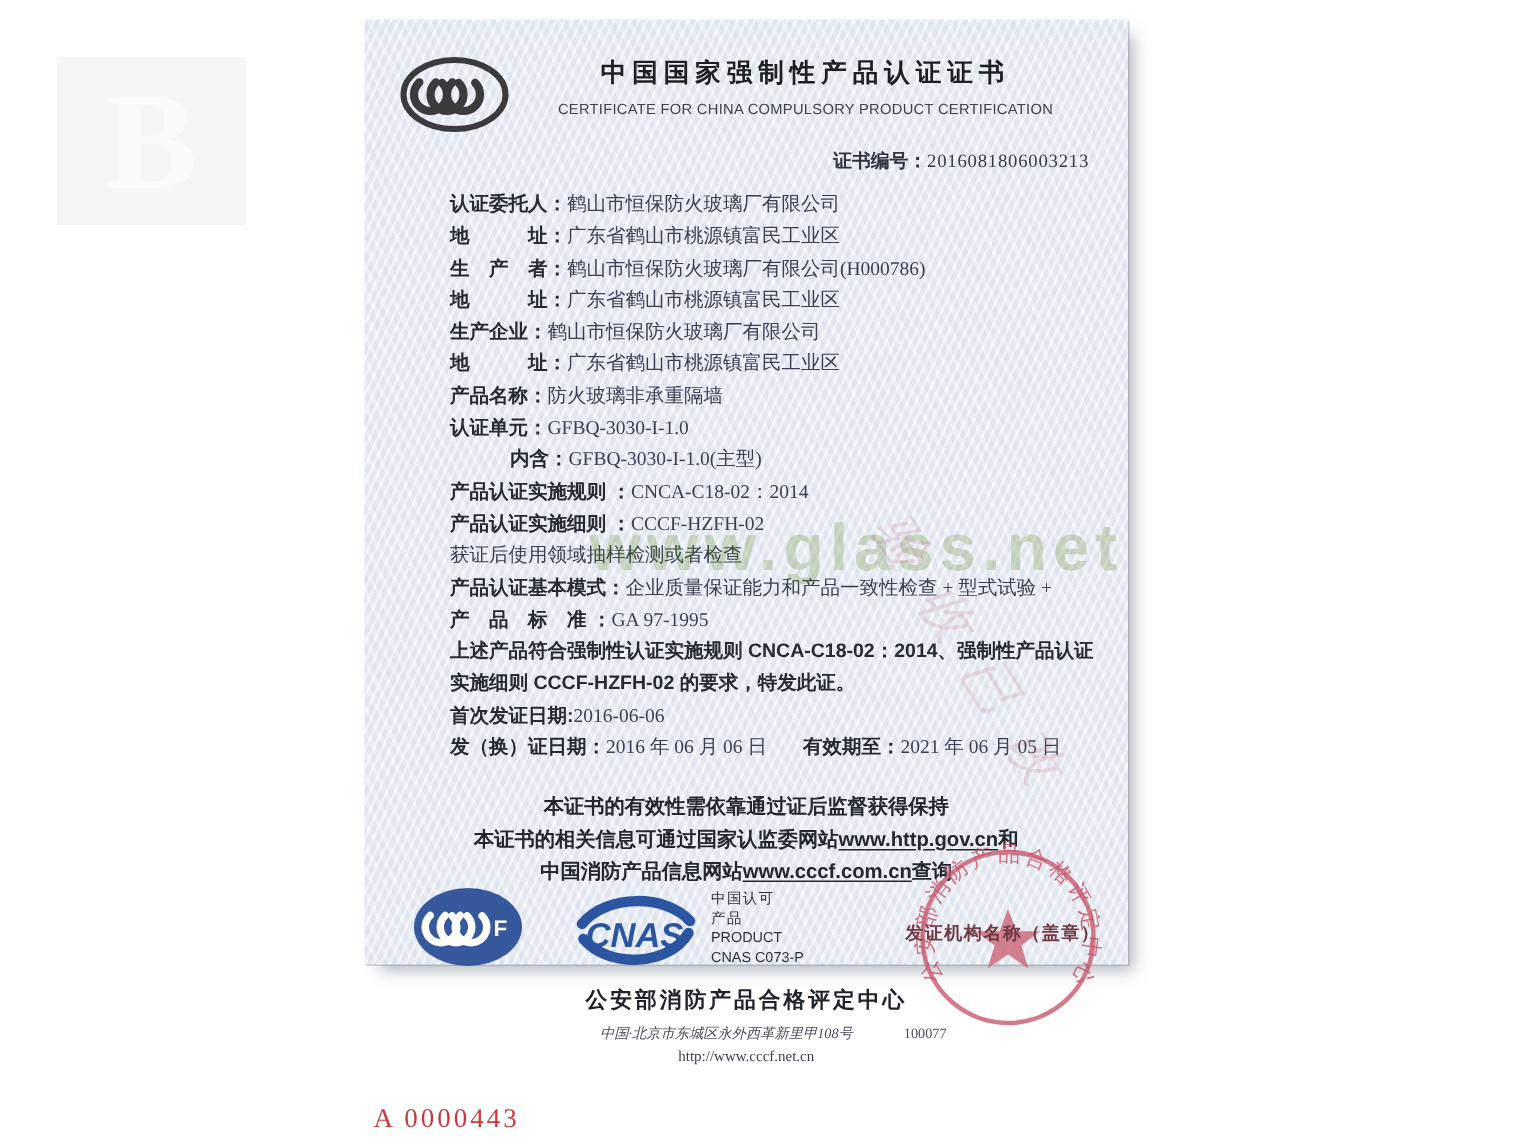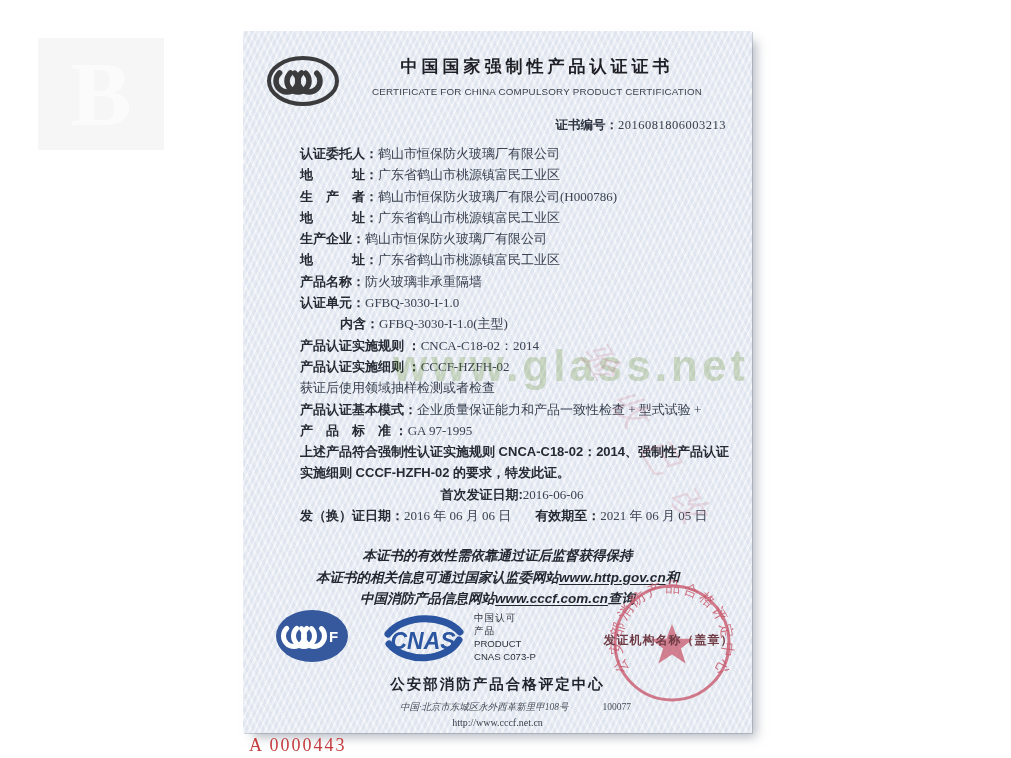--- a/index.html
+++ b/index.html
@@ -6,21 +6,21 @@
   html,body { width:1011px; height:758px; background:#ffffff; overflow:hidden;
               font-family:"Liberation Sans", sans-serif; }
   .stage { position:relative; width:1011px; height:758px; background:#ffffff; }
 
   
   .corner-wm { position:absolute; left:38px; top:38px; width:126px; height:112px;
                background:#f4f4f4; opacity:.8; display:flex; align-items:center; justify-content:center; }
   .corner-wm span { font-family:"Liberation Serif", serif; font-weight:bold; font-size:92px; color:#fbfbfb; }
 
   
-  .paper { position:absolute; left:243px; top:31px; width:509px; height:702px;
+  .paper { position:absolute; left:243px; top:13px; width:509px; height:630px;
            background:#e9edf4;
            background-image:
              repeating-linear-gradient(115deg, rgba(255,255,255,.35) 0 2px, rgba(196,206,222,.14) 2px 5px),
              repeating-linear-gradient(63deg, rgba(255,255,255,.25) 0 3px, rgba(186,198,218,.10) 3px 7px);
            box-shadow:7px 7px 10px -3px rgba(105,115,130,.5), 1px 1px 0 rgba(180,188,200,.6);
            color:#2e3440; }
 
   
   .ccc-logo { position:absolute; left:22px; top:24px; }
   .titles { position:absolute; left:100px; top:24px; width:388px; text-align:center; }
@@ -29,27 +29,27 @@
   .certno { position:absolute; top:86px; right:26px; font-size:12.5px; white-space:nowrap; }
   .certno .lbl { font-weight:bold; }
   .certno .num { font-family:"Liberation Serif", serif; color:#363c48; letter-spacing:.5px; }
 
   
   .body { position:absolute; left:57px; top:114px; right:28px; font-size:13px; }
   .line { height:21.3px; white-space:nowrap; }
   .line .lbl { font-weight:bold; color:#262b33;margin-top:48px; }
   .line .val { font-family:"Liberation Serif", serif; color:#3a4150; }
   .line.indent { padding-left:40px; }
-  .line.center { text-align:center; }
+  .line.center { text-align:left; }
   .line.para { font-weight:bold; color:#262b33; }
   .gap2 { margin-left:24px; }
 
   
   .notices { position:absolute; left:0; right:0; top:514px; text-align:center;
-             font-weight:bold; font-size:13.5px; line-height:21.5px; color:#23272f;font-style:italic; }
+             font-weight:bold; font-size:13.5px; line-height:21.5px; color:#23272f; }
   .url { text-decoration:underline; text-underline-offset:2px; }
 
   
   .cccf-logo { position:absolute; left:31px; top:577px; }
   .cnas-logo { position:absolute; left:139px; top:581px; }
   .accred { position:absolute; left:231px; top:580px; font-size:9.6px; line-height:13px; color:#2c313a; }
   .accred .cn { letter-spacing:1px; }
 
   
   .stamp { position:absolute; left:364px; top:547px; width:130px; height:130px; z-index:3; }

